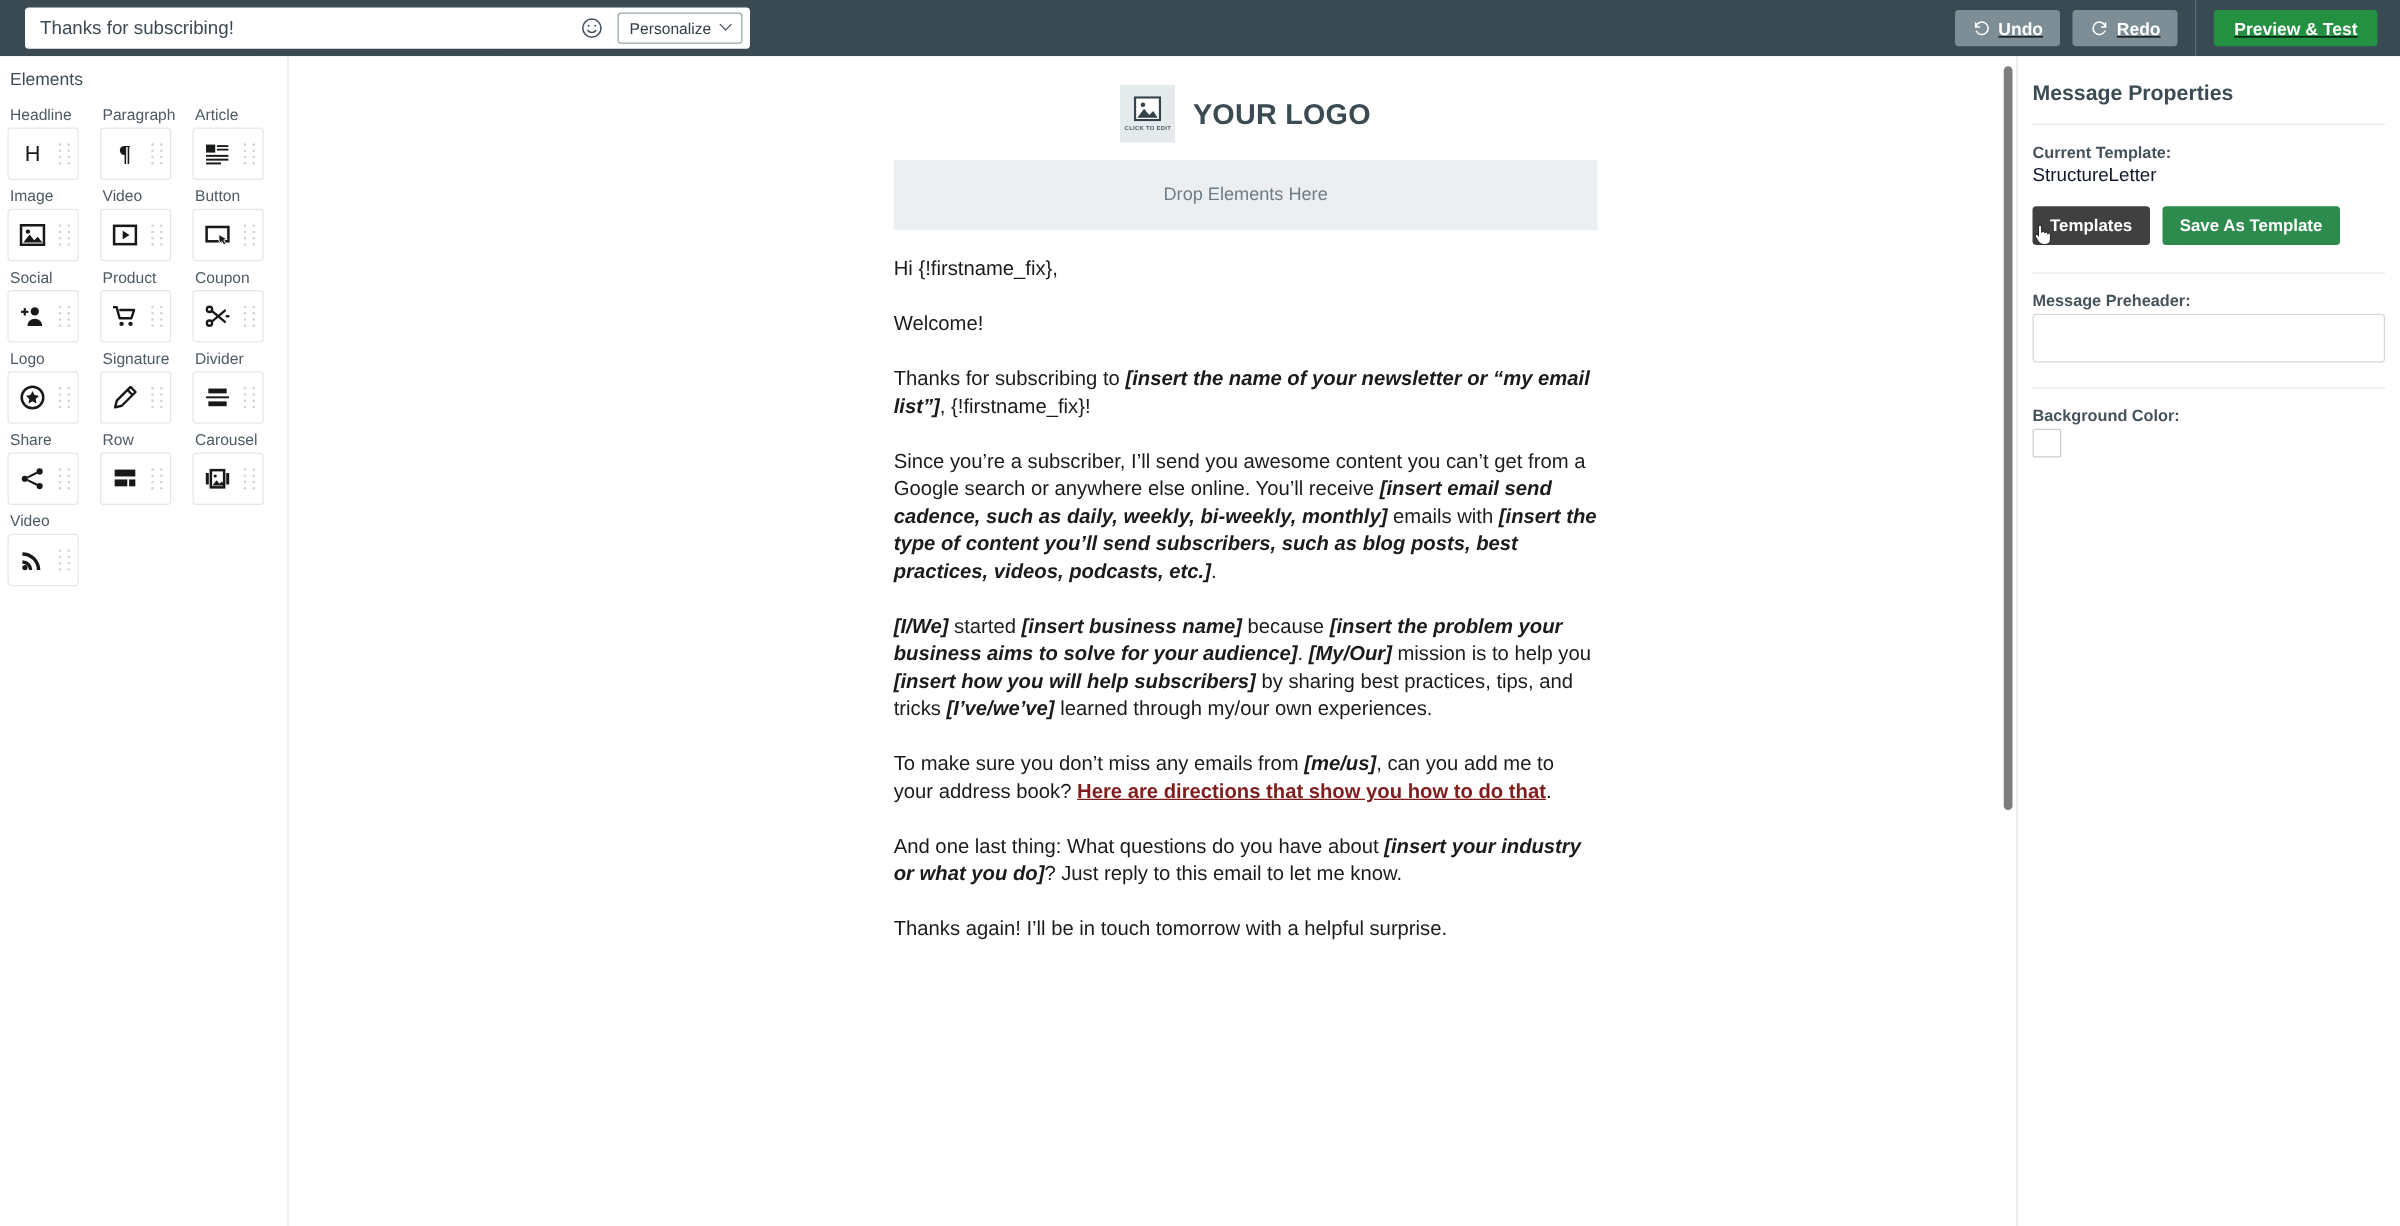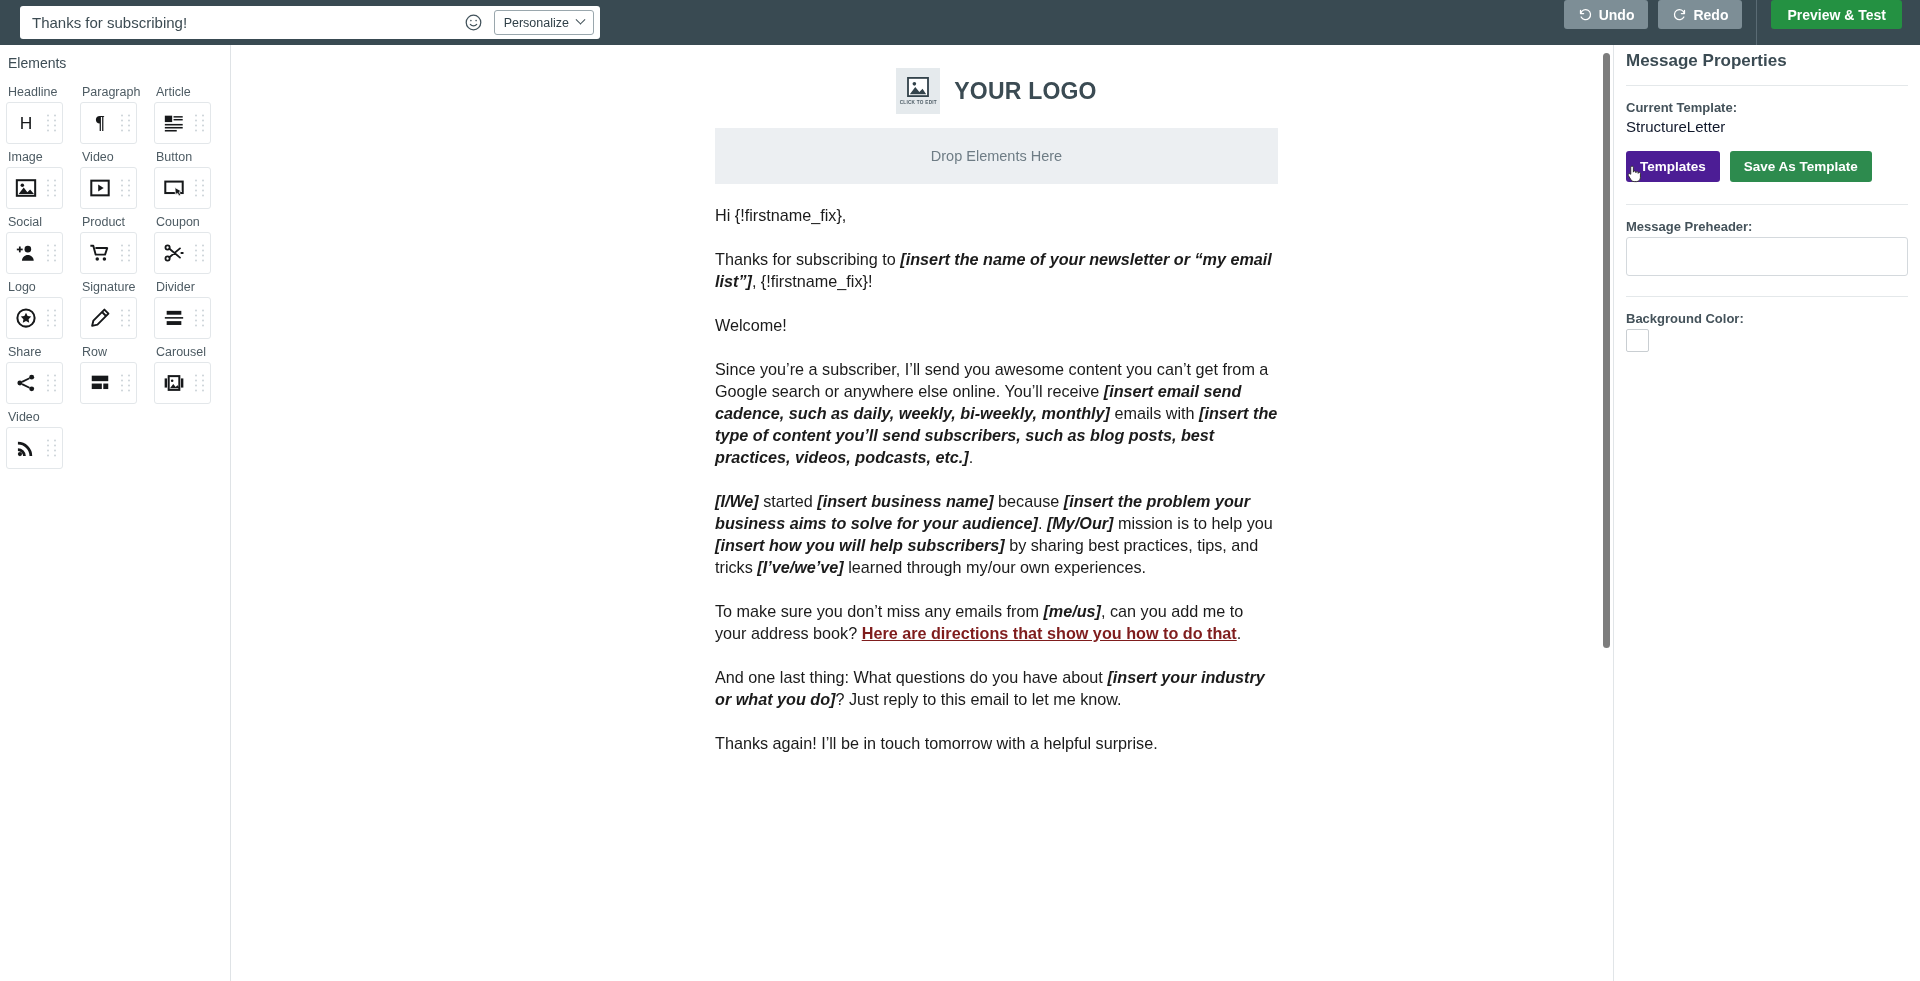--- a/index.html
+++ b/index.html
@@ -70,21 +70,23 @@
     display: inline-block;
     width: 7px; height: 7px;
     border-right: 1.6px solid #3a4a52;
     border-bottom: 1.6px solid #3a4a52;
     transform: rotate(45deg) translate(-2px,-2px);
   }
 
   .topbar-right {
     margin-left: auto;
     display: flex;
+    align-items: center;
     height: 100%;
+    text-decoration: underline;
   }
   .tb-btn {
     height: 29px;
     border: none;
     border-radius: 3px;
     font-size: 14px;
     font-weight: bold;
     cursor: pointer;
     display: flex; align-items: center; gap: 6px;
     padding: 0 14px;
@@ -259,21 +261,21 @@
   }
 
   
   .props {
     position: absolute;
     top: 45px; left: 1613px;
     width: 307px;
     height: 936px;
     background: #ffffff;
     border-left: 1px solid #e1e5e8;
-    padding: 6px 12px 0 12px;
+    padding: 20px 12px 0 12px;
   }
   .props h2 {
     font-size: 17px;
     font-weight: bold;
     color: #3b4b53;
     margin-bottom: 14px;
   }
   .hr { height:1px; background:#e4e8ea; margin: 0 0 14px 0; }
   .lbl {
     font-size: 13px;
@@ -292,21 +294,21 @@
     border: none;
     border-radius: 3px;
     color: #ffffff;
     font-size: 13.5px;
     font-weight: bold;
     cursor: pointer;
     padding: 0 14px;
     font-family: "Liberation Sans", sans-serif;
     position: relative;
   }
-  .p-btn.blue { background: #4c1d95; }
+  .p-btn.blue { background: #404040; }
   .p-btn.green { background: #2d8b4e; }
   .preheader-input {
     width: 100%;
     height: 39px;
     border: 1px solid #d4d9dd;
     border-radius: 3px;
     padding: 0 8px;
     font-size: 14px;
     outline: none;
     margin-bottom: 20px;
@@ -739,22 +741,22 @@
       </div>
       <div class="logo-text">YOUR LOGO</div>
     </div>
 
     <div class="dropzone">
       <span>Drop Elements Here</span>
     </div>
 
     <div class="body-text" id="body-text">
         <p>Hi {!firstname_fix},</p>
+        <p>Welcome!</p>
         <p>Thanks for subscribing to <b>[insert the name of your newsletter or “my email list”]</b>, {!firstname_fix}!</p>
-        <p>Welcome!</p>
         <p>Since you’re a subscriber, I’ll send you awesome content you can’t get from a Google search or anywhere else online. You’ll receive <b>[insert email send cadence, such as daily, weekly, bi-weekly, monthly]</b> emails with <b>[insert the type of content you’ll send subscribers, such as blog posts, best practices, videos, podcasts, etc.]</b>.</p>
         <p><b>[I/We]</b> started <b>[insert business name]</b> because <b>[insert the problem your business aims to solve for your audience]</b>. <b>[My/Our]</b> mission is to help you <b>[insert how you will help subscribers]</b> by sharing best practices, tips, and tricks <b>[I’ve/we’ve]</b> learned through my/our own experiences.</p>
         <p>To make sure you don’t miss any emails from <b>[me/us]</b>, can you add me to your address book? <a href="#">Here are directions that show you how to do that</a>.</p>
         <p>And one last thing: What questions do you have about <b>[insert your industry or what you do]</b>? Just reply to this email to let me know.</p>
         <p>Thanks again! I’ll be in touch tomorrow with a helpful surprise.</p>
       </div>
   </div>
 </div>
 
 <div class="scroll-track">

